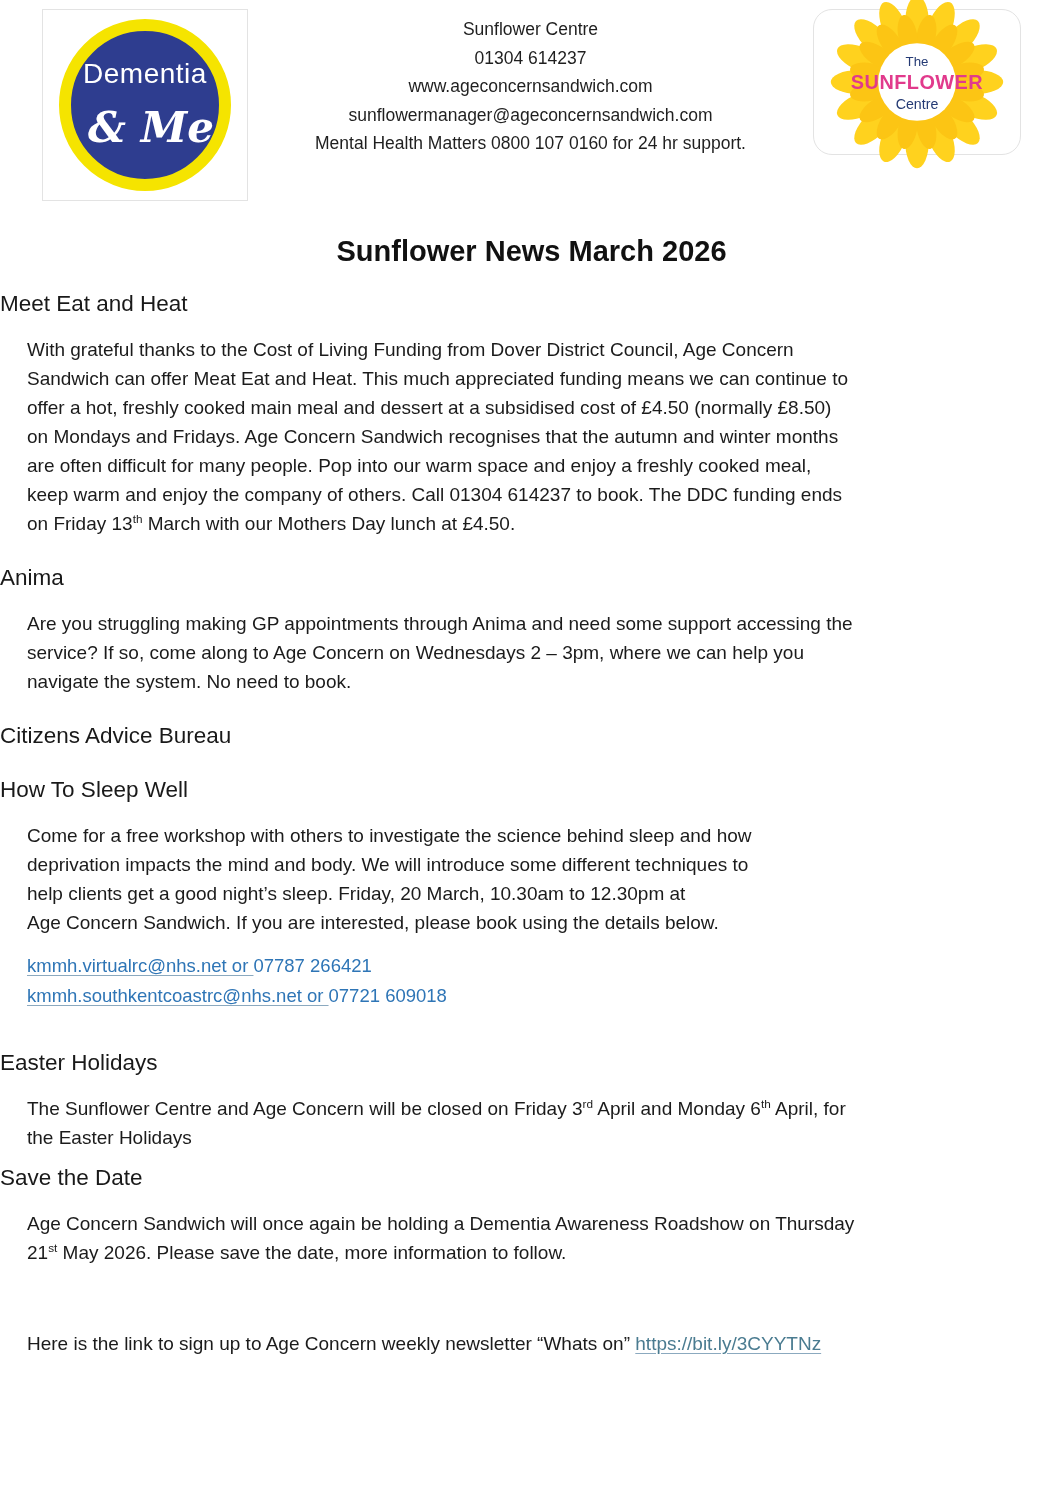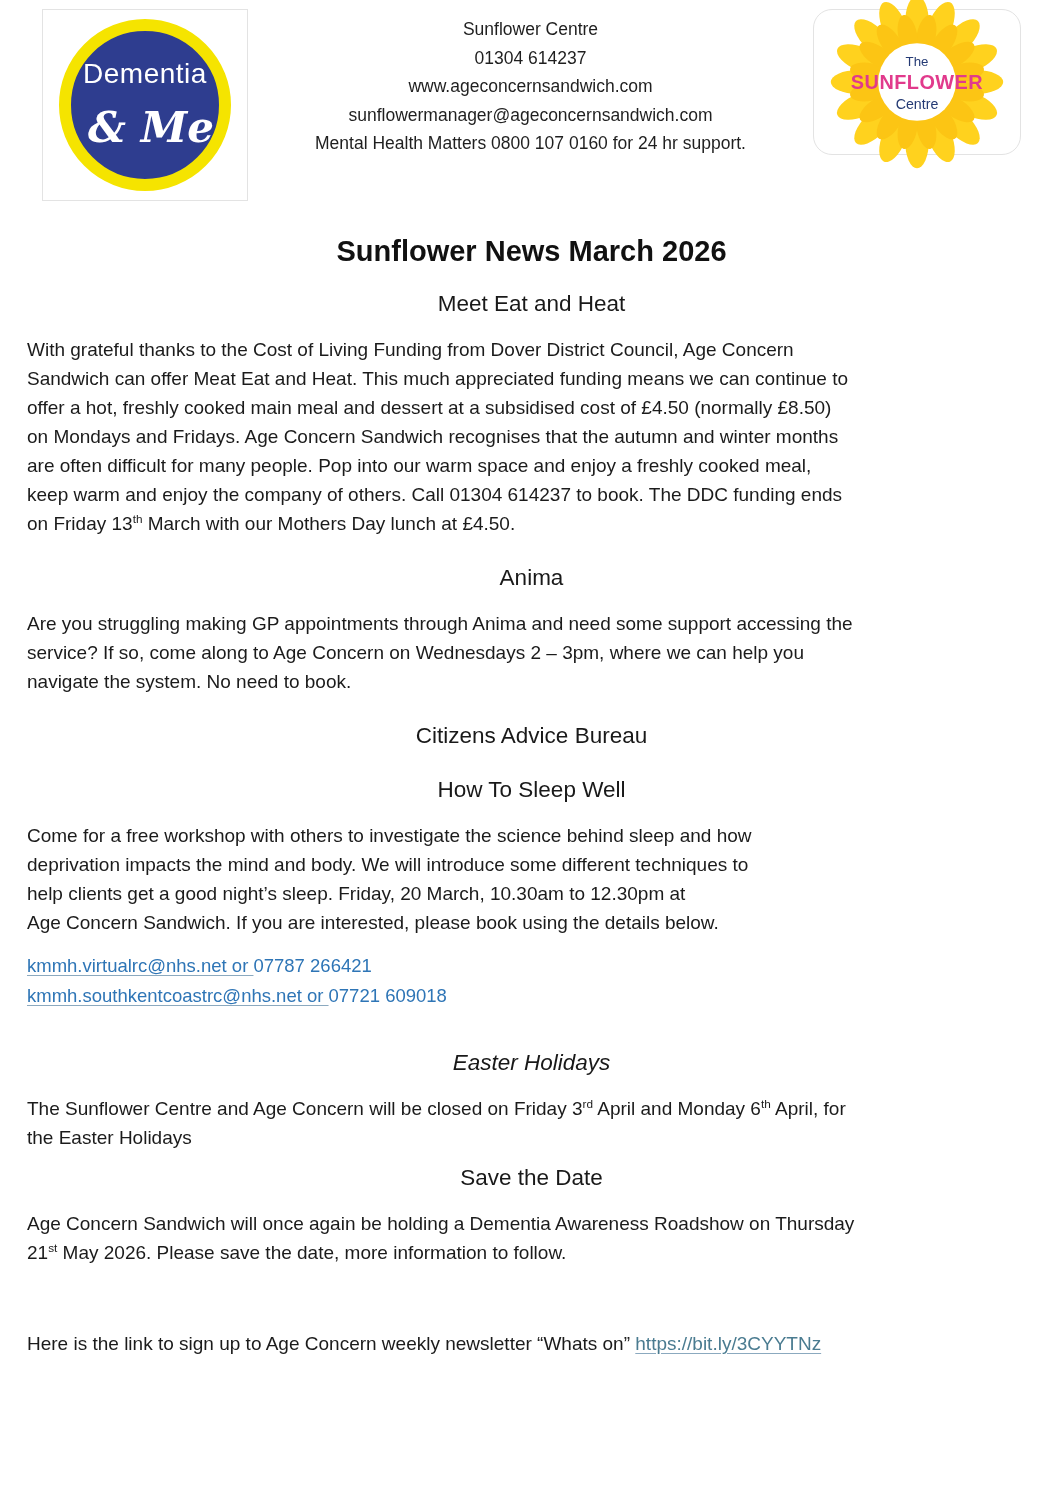--- a/index.html
+++ b/index.html
@@ -55,29 +55,29 @@
   
   .doc-title{
     text-align:center;
     font-size:29px;
     font-weight:bold;
     margin:34px 0 0 0;
     line-height:34px;
     color:#111;
   }
   .section-heading{
-    text-align:center;
+    text-align:left;
     font-size:22.5px;
     font-weight:normal;
     margin:26px 0 0 0;
     line-height:28px;
     color:#191919;
   }
   .section-heading.tight{margin-top:22px;}
-  .section-heading.big-gap{margin-top:38px;font-style:italic;}
+  .section-heading.big-gap{margin-top:38px;}
   .section-heading.small-gap{margin-top:12px;}
   
   .para{
     margin:17px 27px 0 27px;
     font-size:19px;
     line-height:29px;
     white-space:pre-line;
     color:#1b1b1b;
   }
   .para sup{font-size:62%;line-height:0;}

